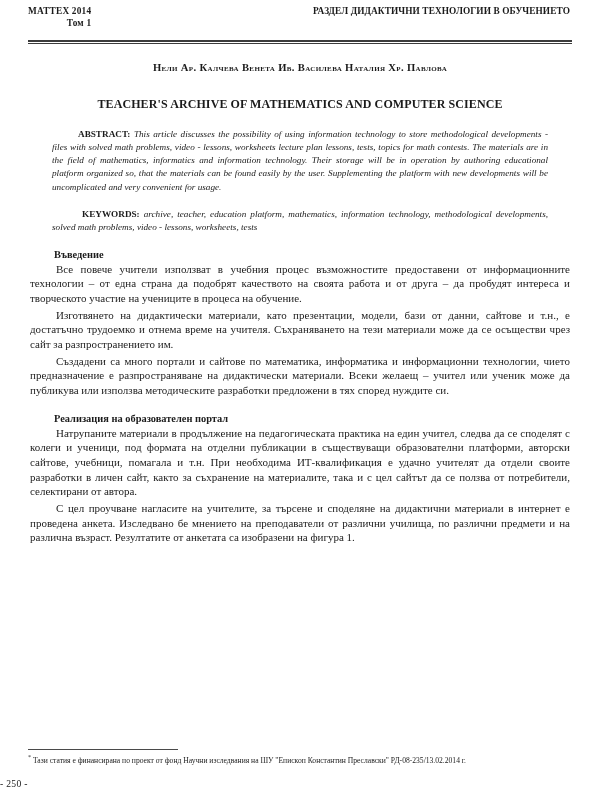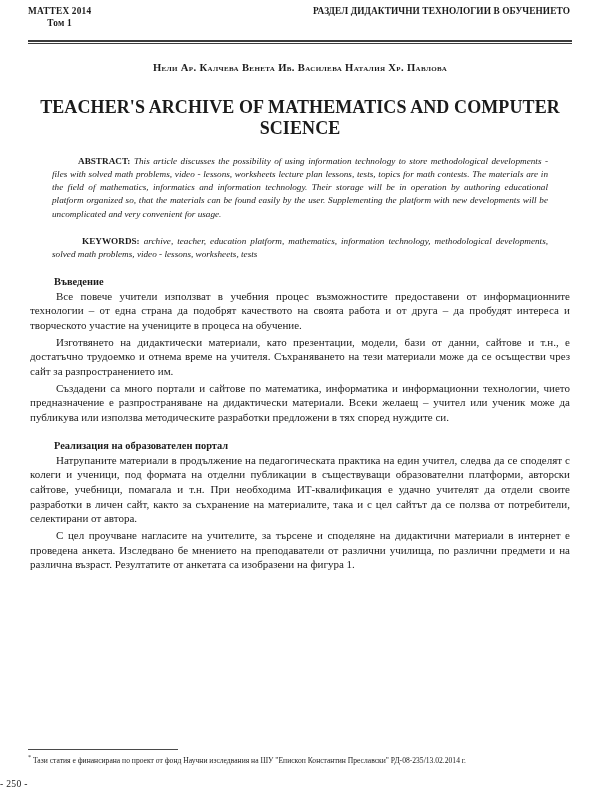--- a/index.html
+++ b/index.html
@@ -28,21 +28,21 @@
     display: flex;
     justify-content: space-between;
     align-items: flex-start;
     font-weight: bold;
     font-size: 9.3px;
     letter-spacing: 0.2px;
   }
   .rh-left {
     line-height: 1.28;
     white-space: pre-line;
-    text-align: center;
+    text-align: right;
   }
   .rh-right {
     text-align: right;
     padding-top: 0px;
     padding-right: 2px;
     letter-spacing: 0.1px;
   }
   .rule-double {
     margin-top: 10px;
     border-top: 2.2px solid #3c3c3c;
@@ -69,21 +69,21 @@
     text-align: center;
     font-weight: bold;
     font-size: 10.6px;
     font-variant: small-caps;
     letter-spacing: 0.35px;
   }
   .title-en {
     margin-top: 24px;
     text-align: center;
     font-weight: bold;
-    font-size: 18px;
+    font-size: 12px;
     letter-spacing: 0.1px;
   }
   .authors-en {
     margin-top: 18px;
     text-align: center;
     font-weight: bold;
     font-size: 11.4px;
     letter-spacing: 0.2px;
   }
 

